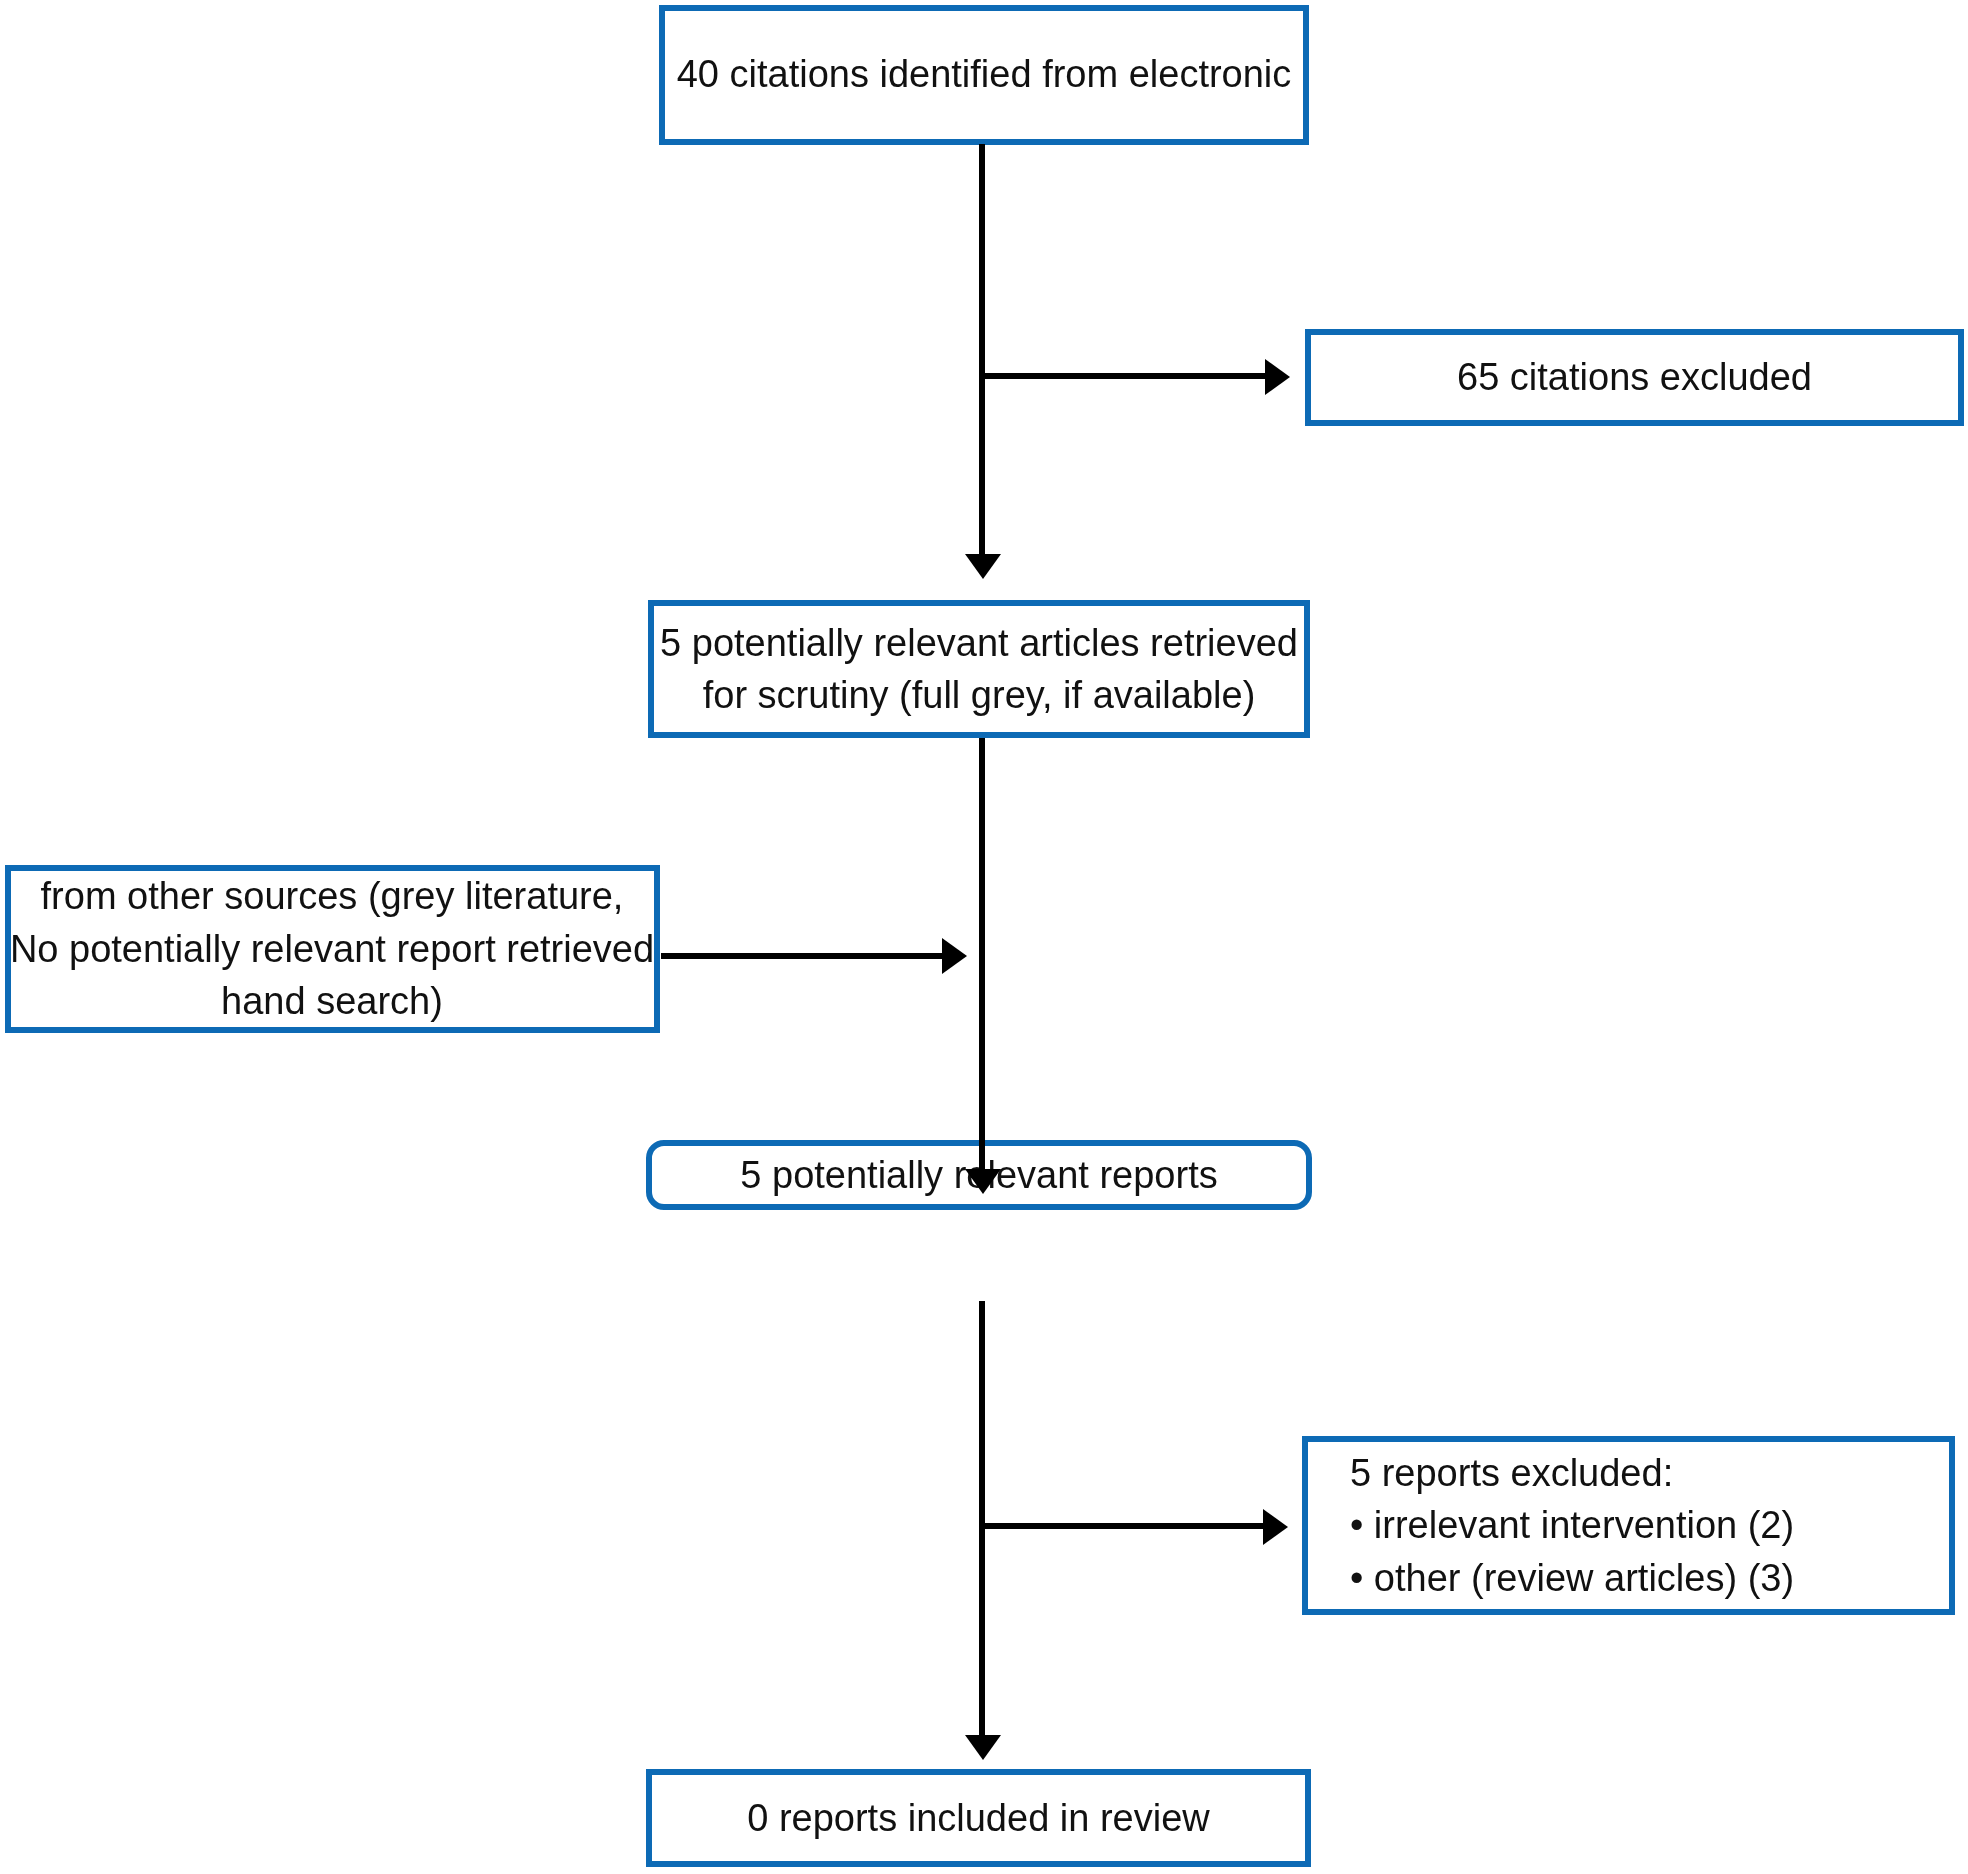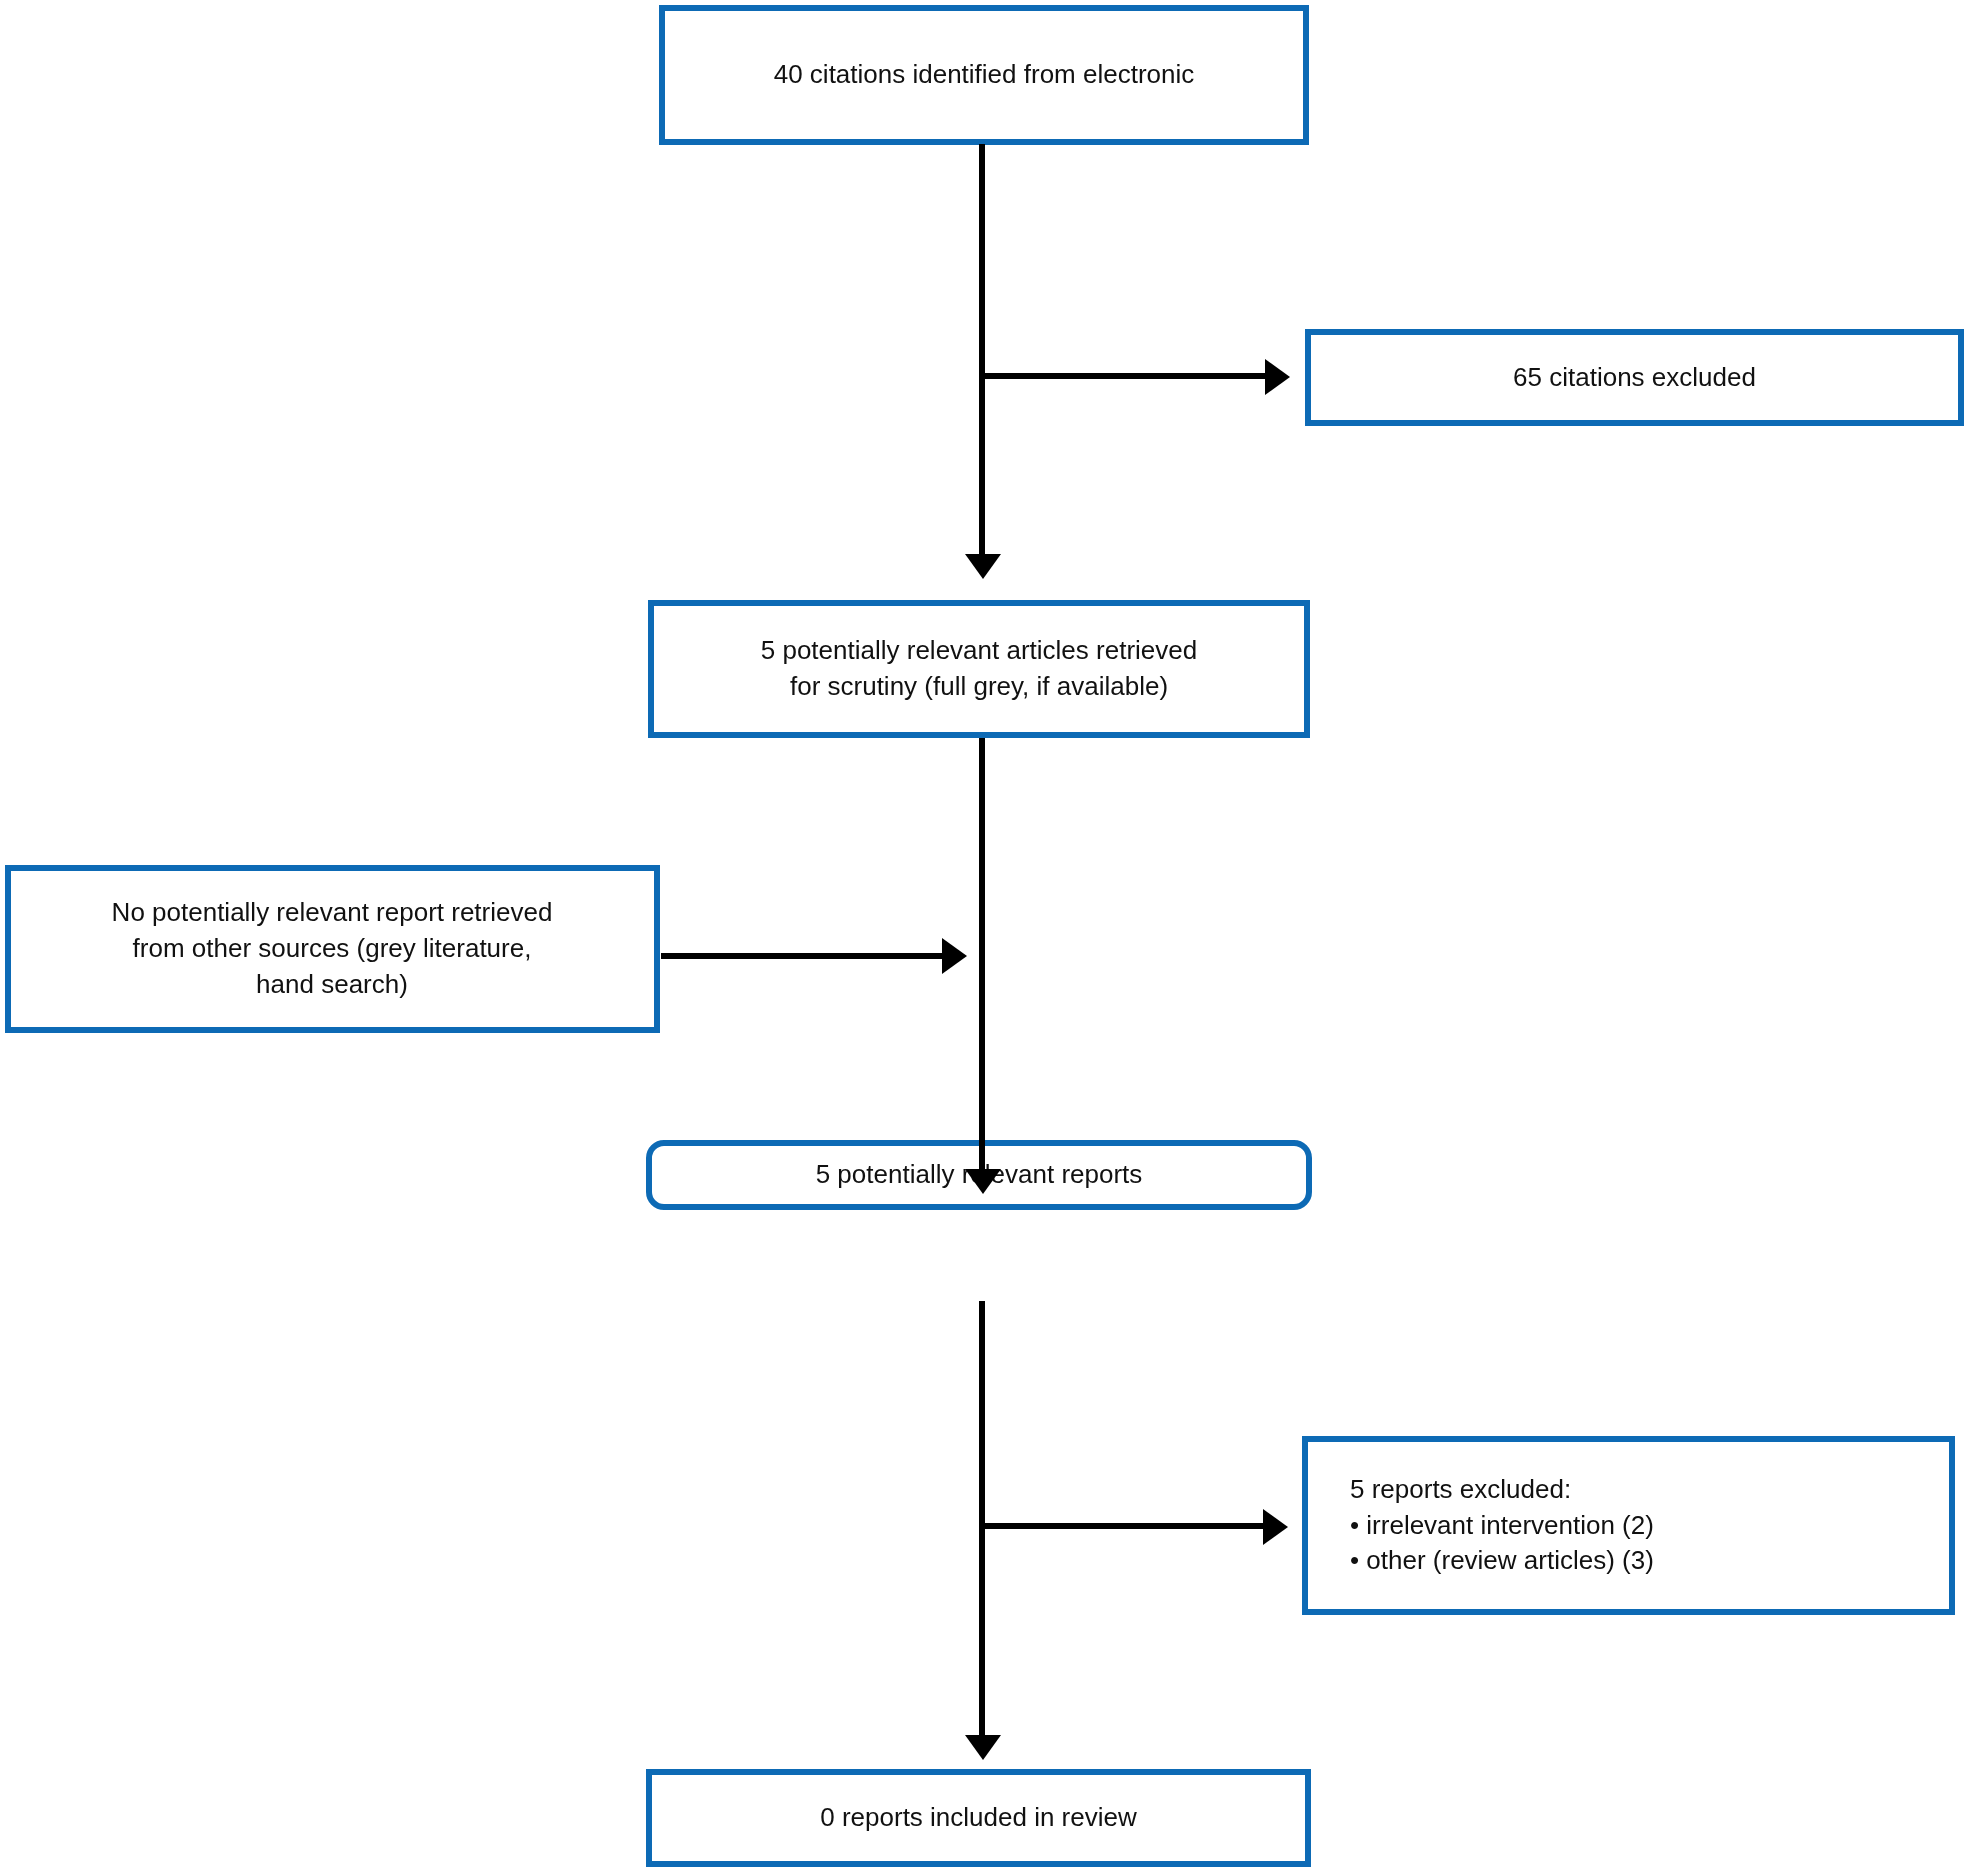--- a/index.html
+++ b/index.html
@@ -18,21 +18,21 @@
   .box {
     position: absolute;
     box-sizing: border-box;
     border: 6.2px solid #0d6ab5;
     background: #ffffff;
     display: flex;
     flex-direction: column;
     justify-content: center;
     align-items: center;
     text-align: center;
-    font-size: 26px;
+    font-size: 38px;
     line-height: 1.38;
   }
   .box .line { white-space: nowrap; }
   .box.left-align {
     align-items: flex-start;
     text-align: left;
     padding-left: 42px;
     padding-right: 9px;
   }
   .vline, .hline {
@@ -76,22 +76,22 @@
   <div class="box" id="box-cit-excluded">
     <div class="line">65 citations excluded</div>
   </div>
 
   <div class="box" id="box-retrieved">
     <div class="line">5 potentially relevant articles retrieved</div>
     <div class="line">for scrutiny (full grey, if available)</div>
   </div>
 
   <div class="box" id="box-other-sources">
+    <div class="line">from other sources (grey literature,</div>
     <div class="line">No potentially relevant report retrieved</div>
-    <div class="line">from other sources (grey literature,</div>
     <div class="line">hand search)</div>
   </div>
 
   <div class="box" id="box-relevant-reports">
     <div class="line">5 potentially relevant reports</div>
   </div>
 
   <div class="box left-align" id="box-rep-excluded">
     <div class="line">5 reports excluded:</div>
     <div class="line">• irrelevant intervention (2)</div>

